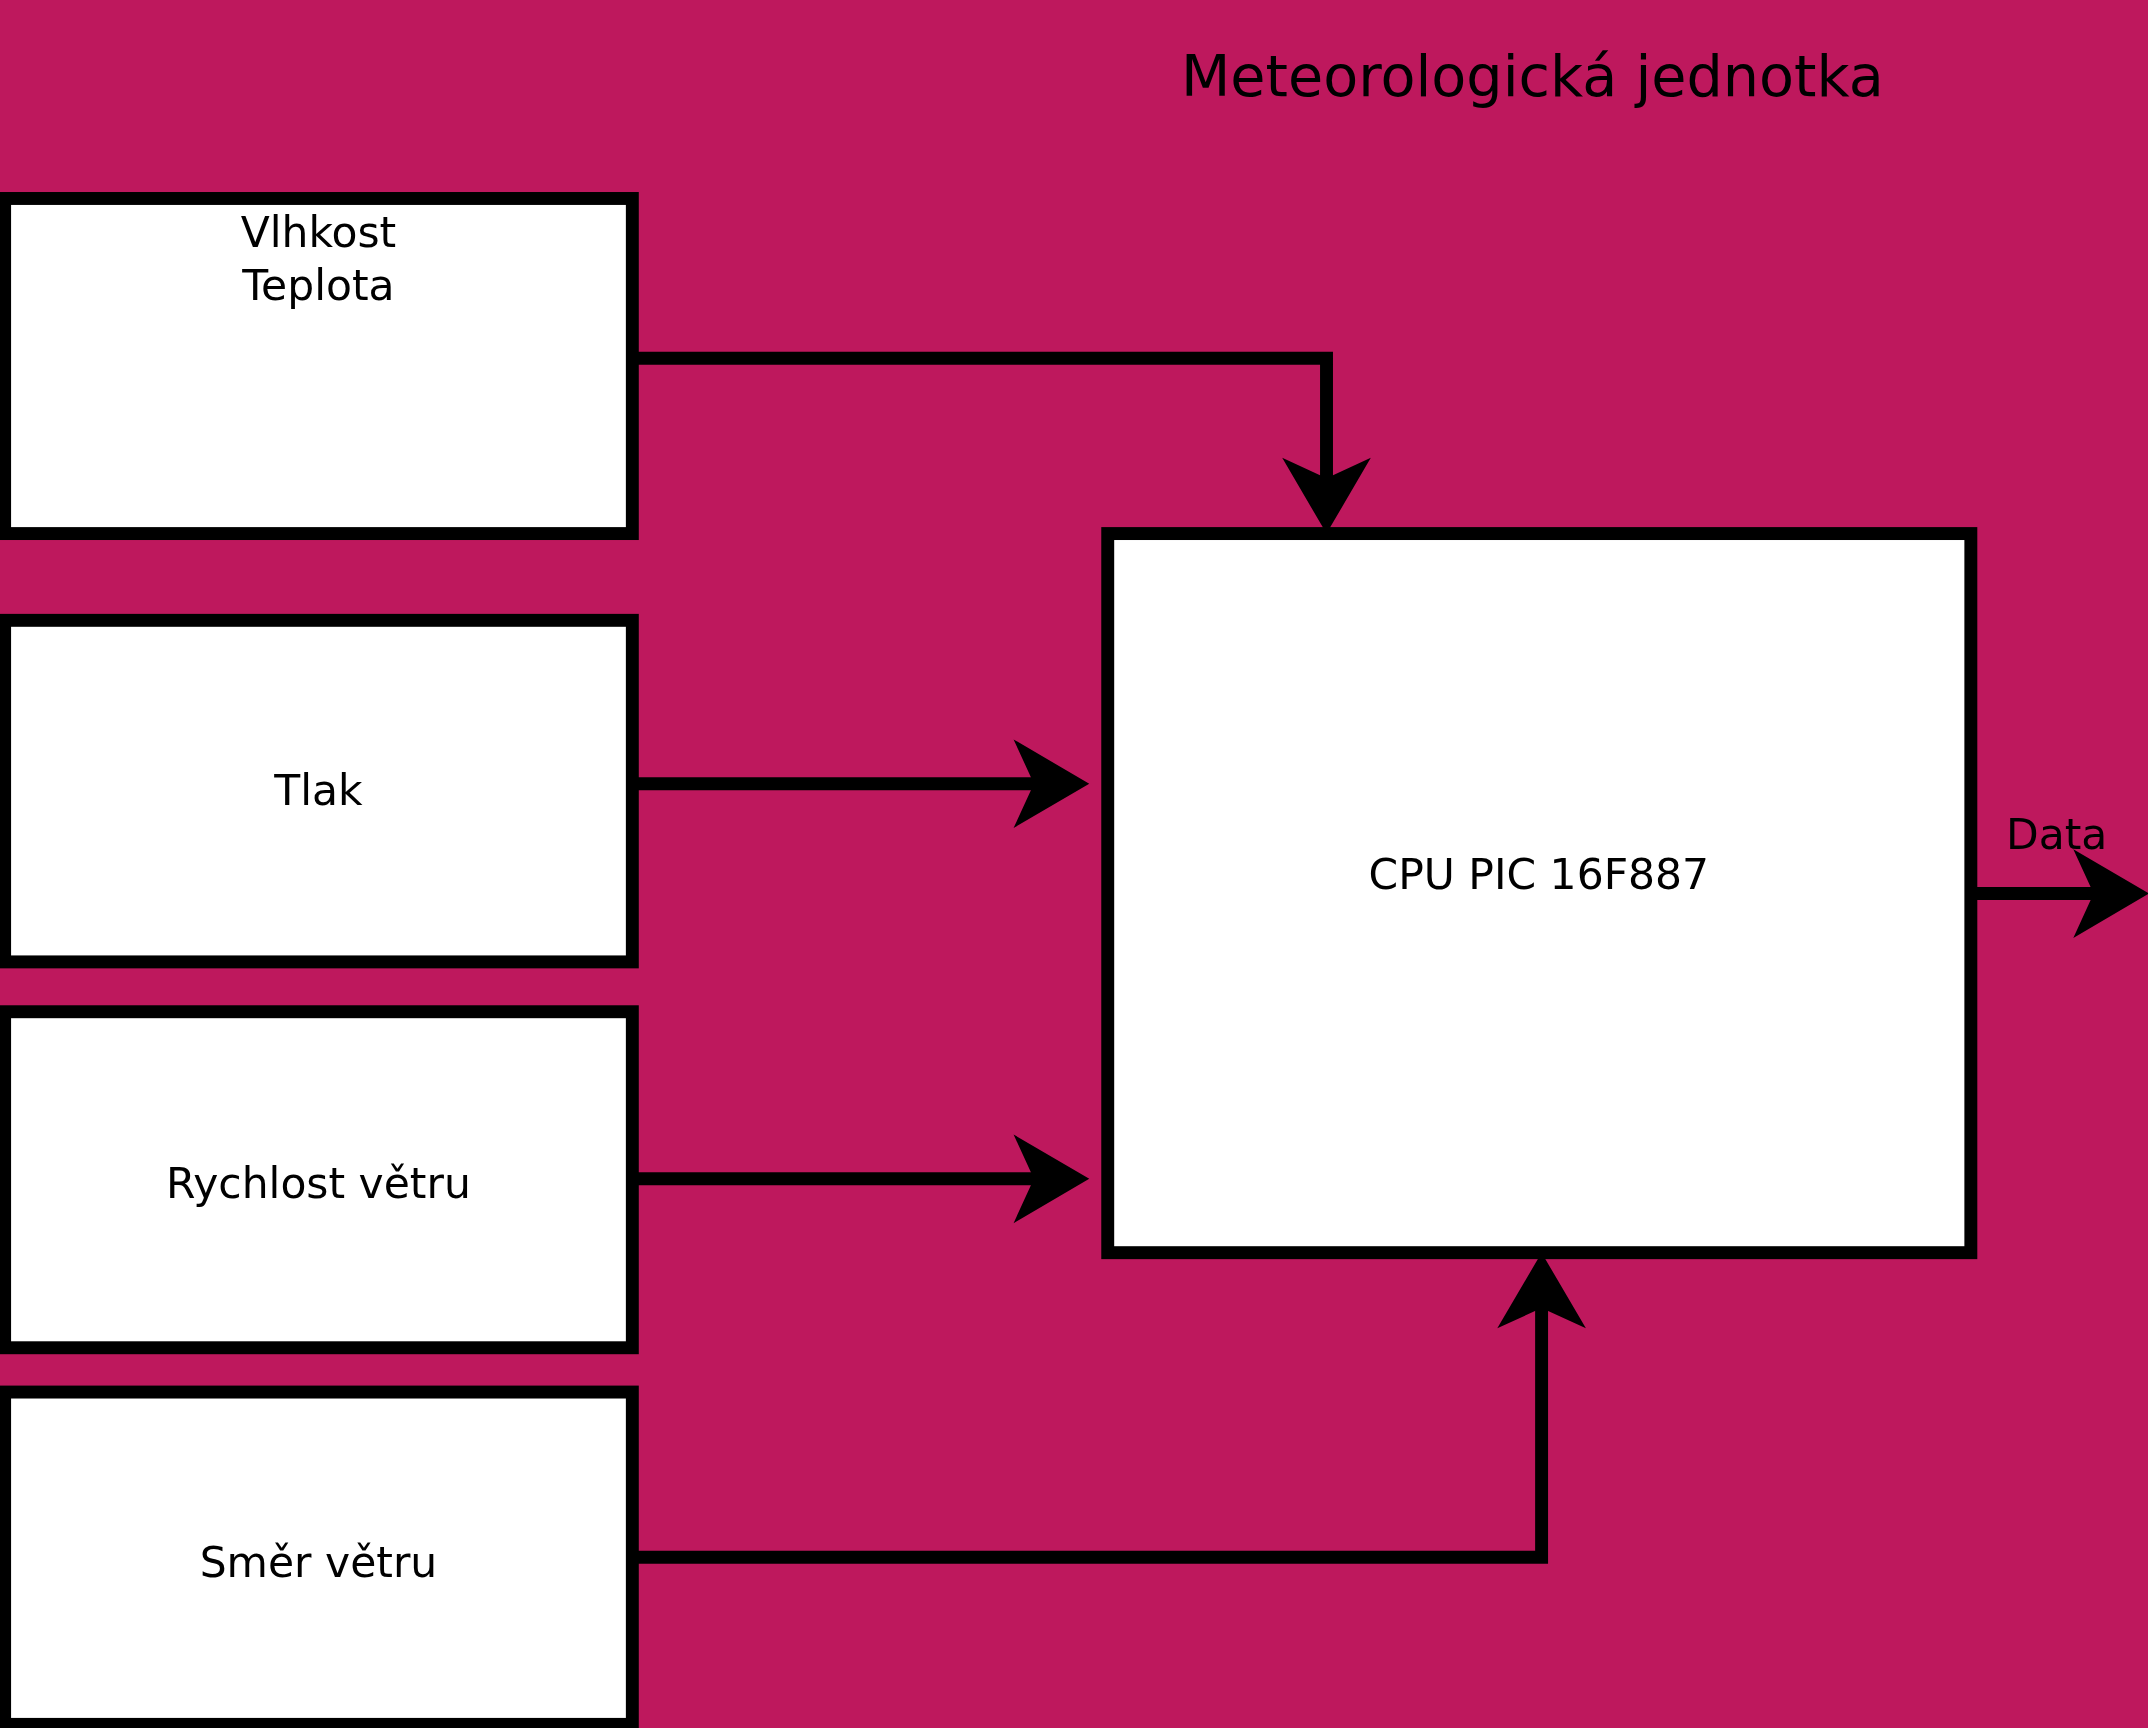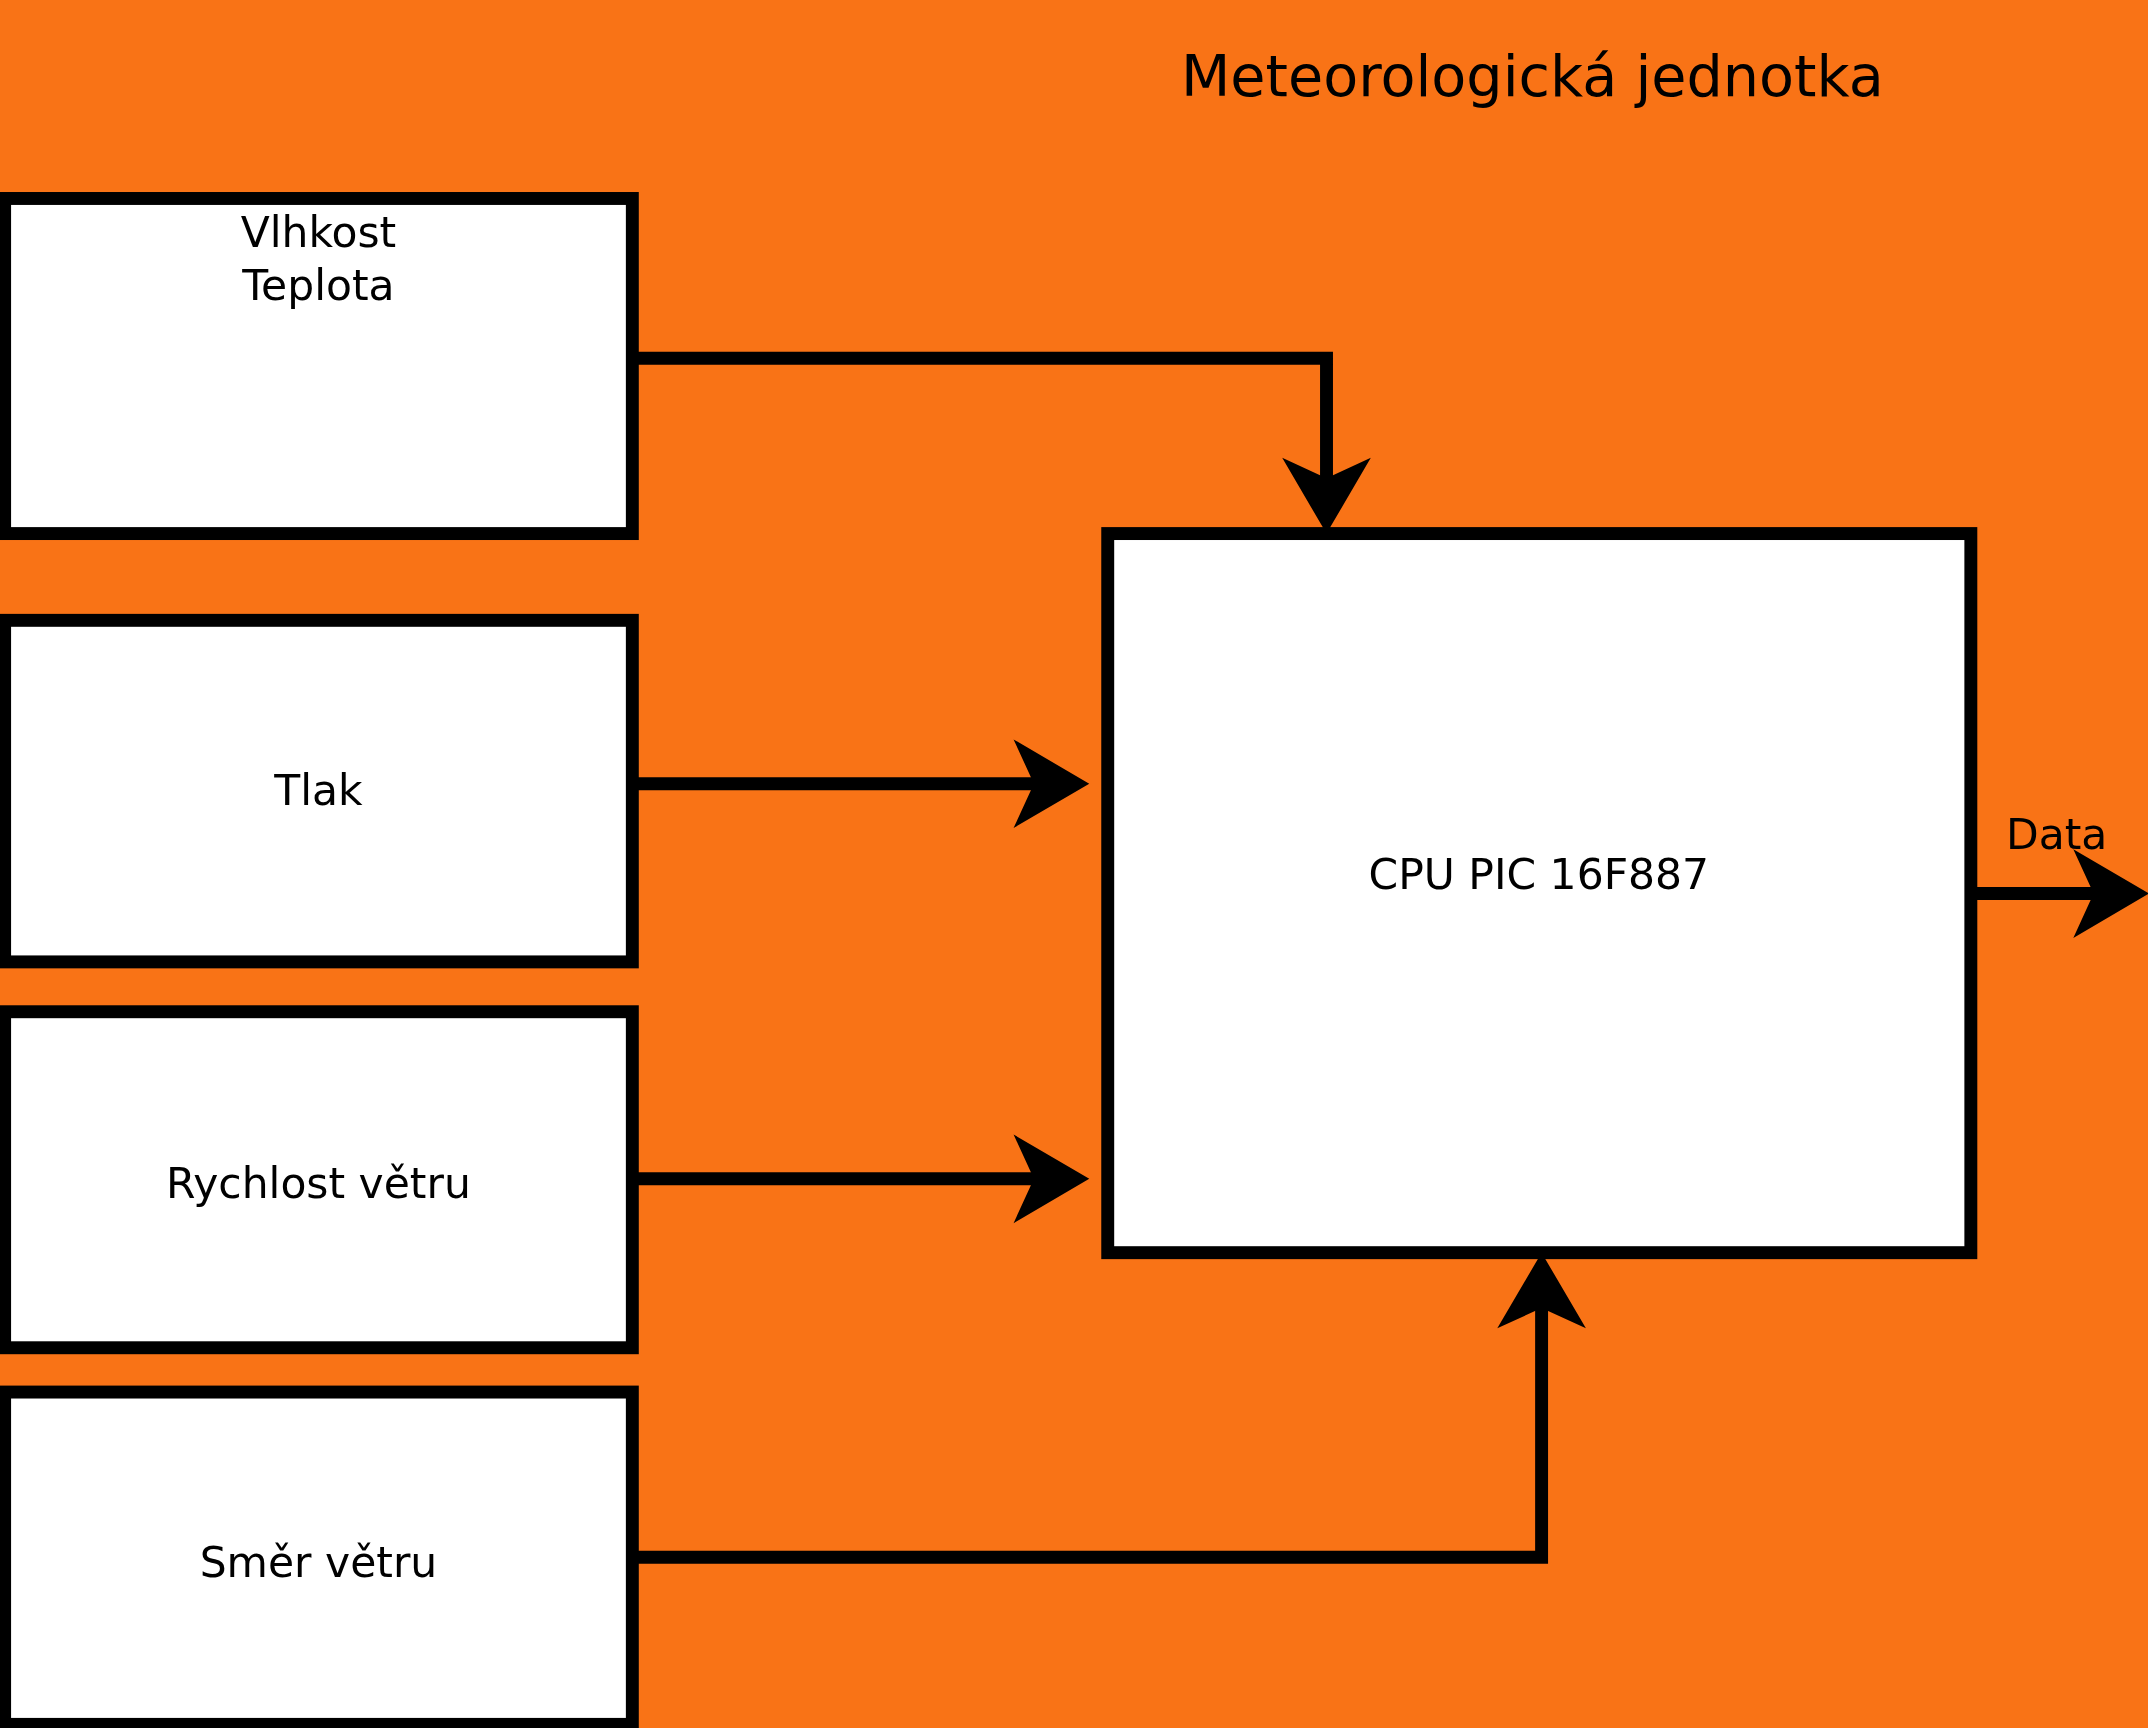--- a/index.html
+++ b/index.html
@@ -11,21 +11,21 @@
   body {
     width: 2149px;
     height: 1729px;
     overflow: hidden;
     font-family: "DejaVu Sans", sans-serif;
   }
   #diagram-root {
     position: relative;
     width: 2149px;
     height: 1729px;
-    background: #f97316;
+    background: #be185d;
   }
   svg#diagram-svg {
     display: block;
     width: 2149px;
     height: 1729px;
   }
   .box-shape {
     fill: #ffffff;
     stroke: #000000;
     stroke-width: 14;

